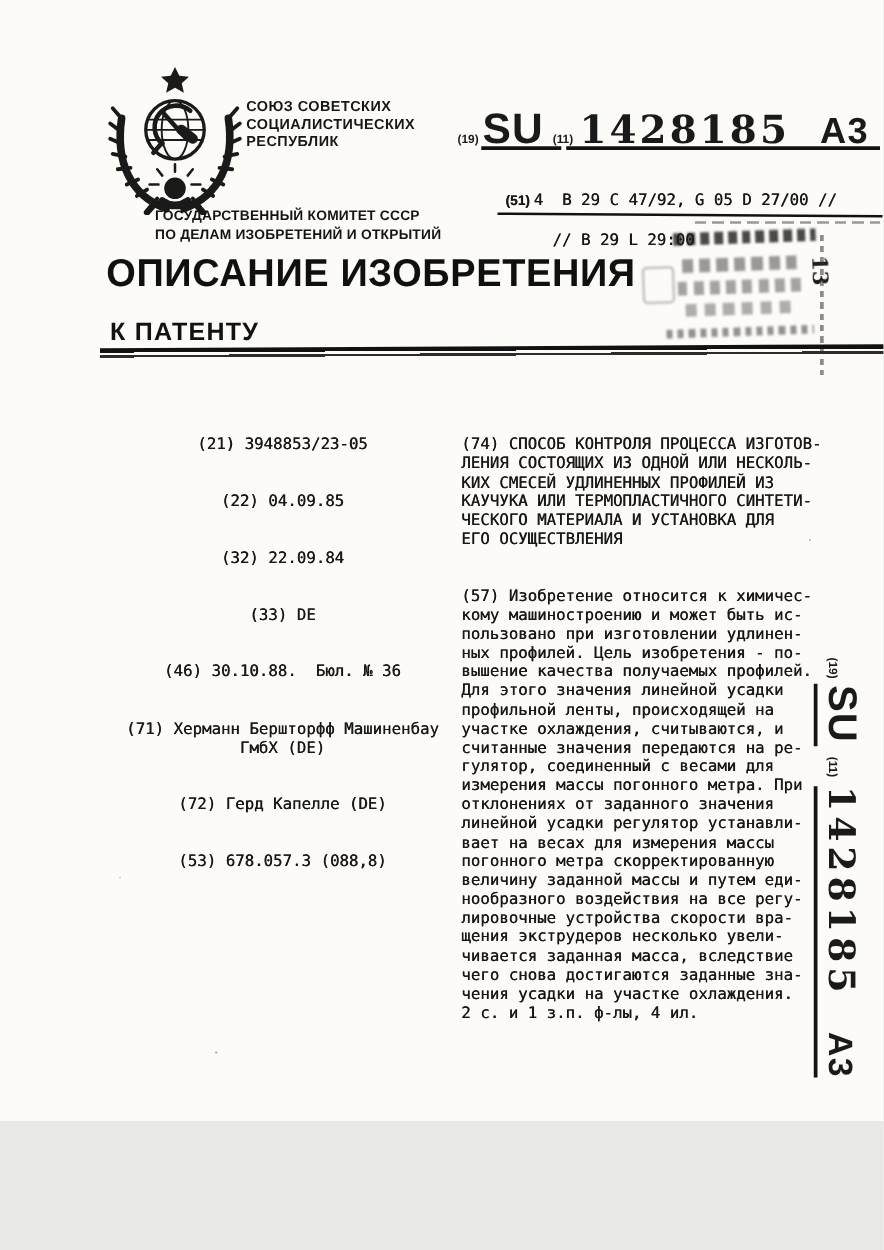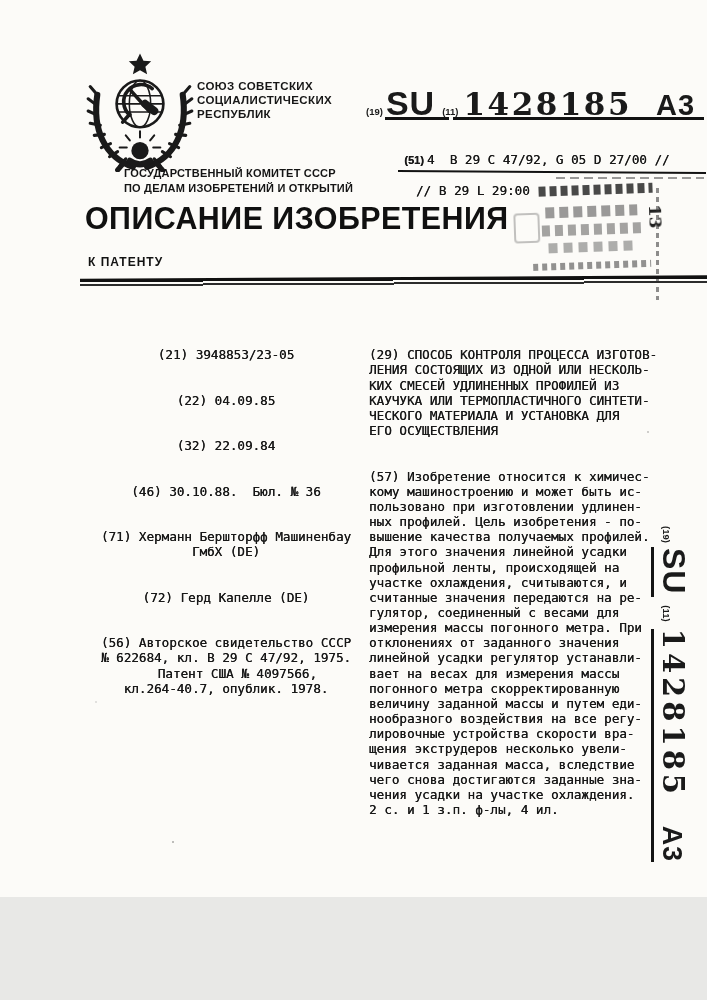--- a/index.html
+++ b/index.html
@@ -28,35 +28,35 @@
     font-weight:bold;font-size:11px;line-height:15px;letter-spacing:.2px;
     white-space:pre-line;color:#141414;margin-left:36px;
   }
   .doc-title{
     left:85px;top:201px;font-family:"Liberation Sans",sans-serif;
     font-weight:bold;font-size:31px;letter-spacing:.5px;color:#101010;
     transform:scaleX(.98);transform-origin:left;
   }
   .doc-subtitle{
     left:88px;top:255px;font-family:"Liberation Sans",sans-serif;
-    font-weight:bold;font-size:12px;letter-spacing:1px;color:#121212;
+    font-weight:bold;font-size:20px;letter-spacing:1px;color:#121212;
   }
   
   .pub-row{left:366px;top:84px;display:flex;align-items:baseline;white-space:nowrap;}
   .tiny-code{font-family:"Liberation Sans",sans-serif;font-weight:bold;font-size:9.5px;margin:0 3px 0 0;}
   .su-big{font-family:"Liberation Sans",sans-serif;font-weight:bold;font-size:34px;letter-spacing:1px;margin-right:7px;}
   .num-big{font-family:"DejaVu Serif",serif;font-weight:bold;font-size:31px;letter-spacing:2.5px;margin-left:2px;}
   .kind-big{font-family:"Liberation Sans",sans-serif;font-weight:bold;font-size:29px;margin-left:24px;letter-spacing:1px;}
   .rule{background:#121212;}
   .rule-su{left:385px;top:117px;width:64px;height:3px;}
   .rule-num{left:453px;top:117px;width:251px;height:3px;}
   
   .ipc{left:374px;top:137px;font-size:13px;line-height:16px;white-space:nowrap;color:#161616;}
   .ipc .tiny-code{font-size:11px;}
-  .ipc-l2{margin-left:42px;}
+  .ipc-l2{margin-left:68px;}
   .rule-ipc{left:398px;top:171px;width:308px;height:2px;transform:rotate(.4deg);}
   .rule-ipc2{left:556px;top:177px;width:148px;height:2px;opacity:.45;
     background:repeating-linear-gradient(90deg,#222 0 9px,transparent 9px 14px);filter:blur(.4px);}
   
   .stamp{left:512px;top:183px;width:152px;height:98px;transform:rotate(-2deg);}
   .stamp .blur{position:absolute;filter:blur(.7px);}
   .s-row1{top:2px;left:28px;width:114px;height:10px;opacity:.8;
     background:repeating-linear-gradient(90deg,#1d1d1d 0 7px,transparent 7px 11px);}
   .s-row2{top:23px;left:34px;width:92px;height:11px;opacity:.5;
     background:repeating-linear-gradient(90deg,#3a3a3a 0 9px,transparent 9px 14px);}
@@ -153,32 +153,30 @@
 
   <div class="abs doc-title">ОПИСАНИЕ ИЗОБРЕТЕНИЯ</div>
   <div class="abs doc-subtitle">К ПАТЕНТУ</div>
 
   <div class="abs double-rule"></div>
 
   <div class="abs col-left mono">
     <div>(21) 3948853/23-05</div>
     <div>(22) 04.09.85</div>
     <div>(32) 22.09.84</div>
+    <div>(33) DE</div>
     <div>(46) 30.10.88.  Бюл. № 36</div>
     <div>(71) Херманн Бершторфф Машиненбау
 ГмбХ (DE)</div>
     <div>(72) Герд Капелле (DE)</div>
-    <div>(56) Авторское свидетельство СССР
-№ 622684, кл. В 29 С 47/92, 1975.
-   Патент США № 4097566,
-кл.264-40.7, опублик. 1978.</div>
+    <div>(53) 678.057.3 (088,8)</div>
   </div>
 
   <div class="abs col-right mono">
-    <div>(29) СПОСОБ КОНТРОЛЯ ПРОЦЕССА ИЗГОТОВ-
+    <div>(74) СПОСОБ КОНТРОЛЯ ПРОЦЕССА ИЗГОТОВ-
 ЛЕНИЯ СОСТОЯЩИХ ИЗ ОДНОЙ ИЛИ НЕСКОЛЬ-
 КИХ СМЕСЕЙ УДЛИНЕННЫХ ПРОФИЛЕЙ ИЗ
 КАУЧУКА ИЛИ ТЕРМОПЛАСТИЧНОГО СИНТЕТИ-
 ЧЕСКОГО МАТЕРИАЛА И УСТАНОВКА ДЛЯ
 ЕГО ОСУЩЕСТВЛЕНИЯ</div>
     <div>(57) Изобретение относится к химичес-
 кому машиностроению и может быть ис-
 пользовано при изготовлении удлинен-
 ных профилей. Цель изобретения - по-
 вышение качества получаемых профилей.

